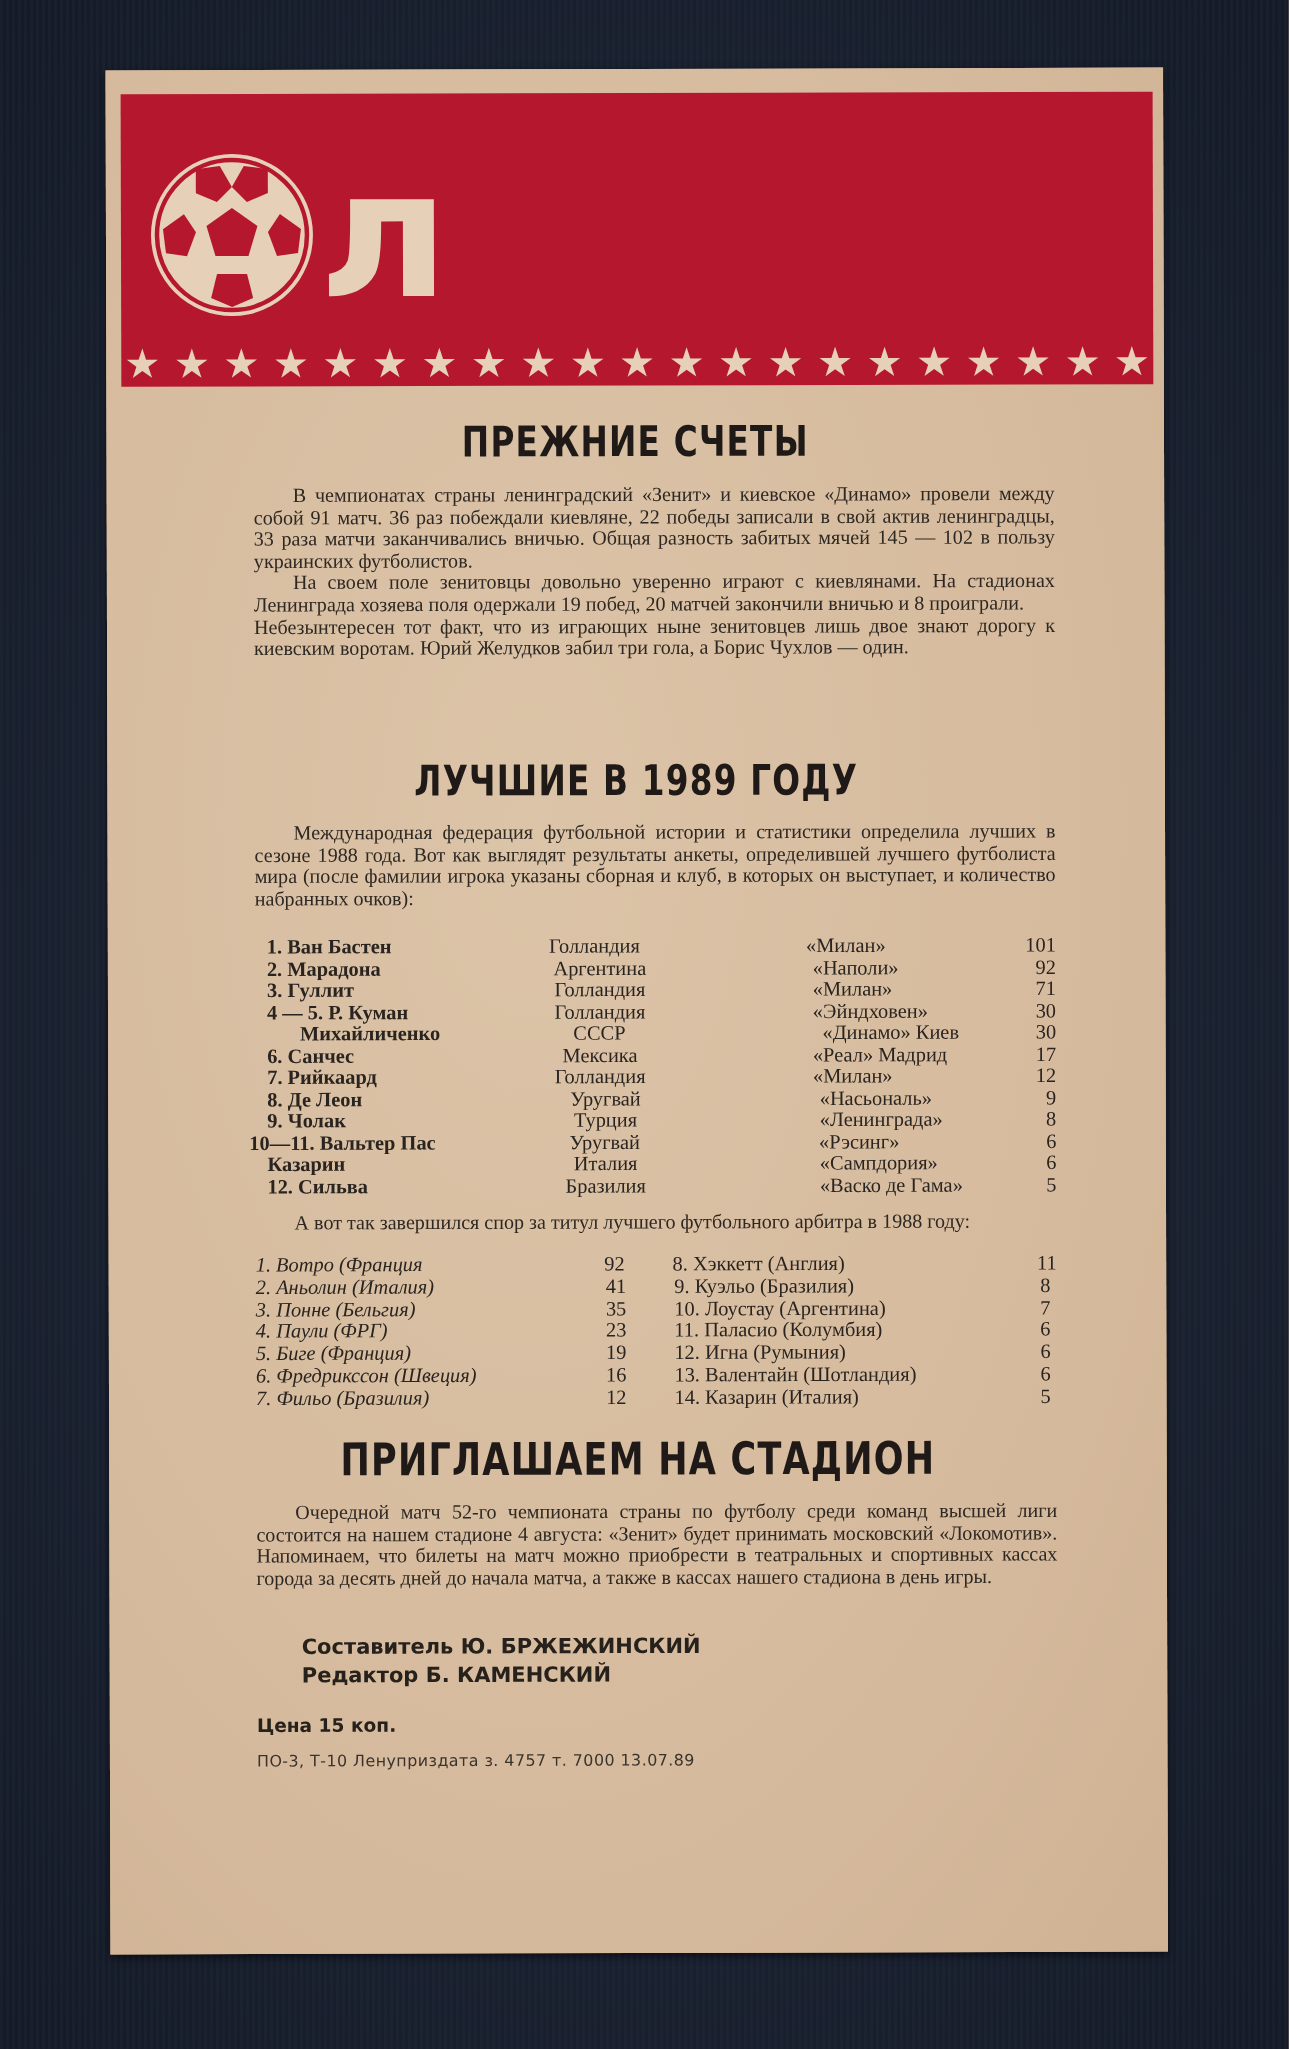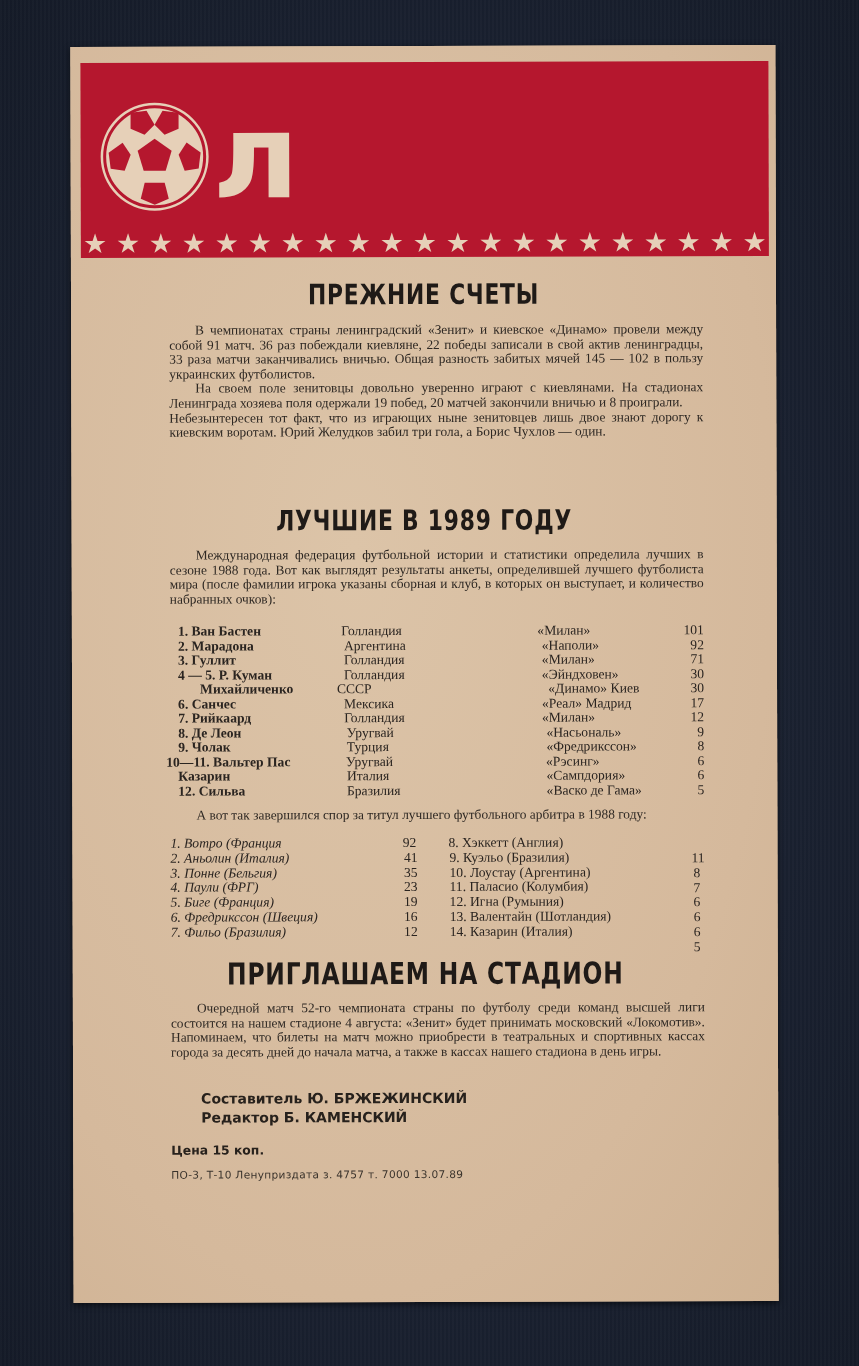--- a/index.html
+++ b/index.html
@@ -47,29 +47,29 @@
   }
   .para {
     position: absolute; left: 98px; width: 534px; margin: 0;
     font-size: 13.4px; line-height: 14.6px; text-align: justify; color: #2e2823;
   }
   .para p { margin: 0; text-indent: 26px; }
   .para p.noindent { text-indent: 0; }
   .players { position: absolute; left: 106px; top: 578px; width: 526px; font-size: 13.6px; line-height: 14.5px; }
   .prow { display: flex; height: 14.5px; }
   .prow .name { width: 190px; font-weight: bold; white-space: nowrap; }
-  .prow .country { width: 128px; text-align: left; white-space: nowrap; }
+  .prow .country { width: 128px; text-align: center; white-space: nowrap; }
   .prow .club { width: 170px; padding-left: 86px; white-space: nowrap; box-sizing: content-box; }
   .prow .pts { flex: 1; text-align: right; }
   .refs { position: absolute; left: 98px; top: 790px; width: 534px; font-size: 13.6px; line-height: 14.6px; }
   .rrow { display: flex; height: 14.8px; }
   .rrow .rn { width: 215px; white-space: nowrap; font-style: italic; }
   .rrow .rp { width: 32px; text-align: right; }
   .rrow .rn2 { width: 244px; padding-left: 32px; white-space: nowrap; }
-  .rrow .rp2 { flex: 1; text-align: left; margin-top: 16px; }
+  .rrow .rp2 { flex: 1; text-align: left; }
   .credits { position: absolute; left: 128px; top: 1043px; font-family: "DejaVu Sans", sans-serif; font-weight: bold; font-size: 14px; line-height: 19px; color: #27211c; }
   .price { position: absolute; left: 98px; top: 1096px; font-family: "DejaVu Sans", sans-serif; font-weight: bold; font-size: 12.4px; color: #27211c; }
   .imprint { position: absolute; left: 98px; top: 1122px; font-family: "DejaVu Sans", sans-serif; font-size: 10.6px; color: #3a332c; letter-spacing: 0.3px; }
 </style>
 </head>
 <body>
 
 <div class="sheet">
 
   <div class="banner">
@@ -171,21 +171,21 @@
         </div>
       <div class="prow">
           <span class="name"><span>8.</span>&nbsp;<span>Де Леон</span></span>
           <span class="country">Уругвай</span>
           <span class="club">«Насьональ»</span>
           <span class="pts">9</span>
         </div>
       <div class="prow">
           <span class="name"><span>9.</span>&nbsp;<span>Чолак</span></span>
           <span class="country">Турция</span>
-          <span class="club">«Фредрикссон»</span>
+          <span class="club">«Ленинграда»</span>
           <span class="pts">8</span>
         </div>
       <div class="prow">
           <span class="name" style="margin-left:-12px;width:202px"><span>10—11.</span>&nbsp;<span>Вальтер Пас</span></span>
           <span class="country">Уругвай</span>
           <span class="club">«Рэсинг»</span>
           <span class="pts">6</span>
         </div>
       <div class="prow">
           <span class="name" style="padding-left:0"><span></span><span>Казарин</span></span>

